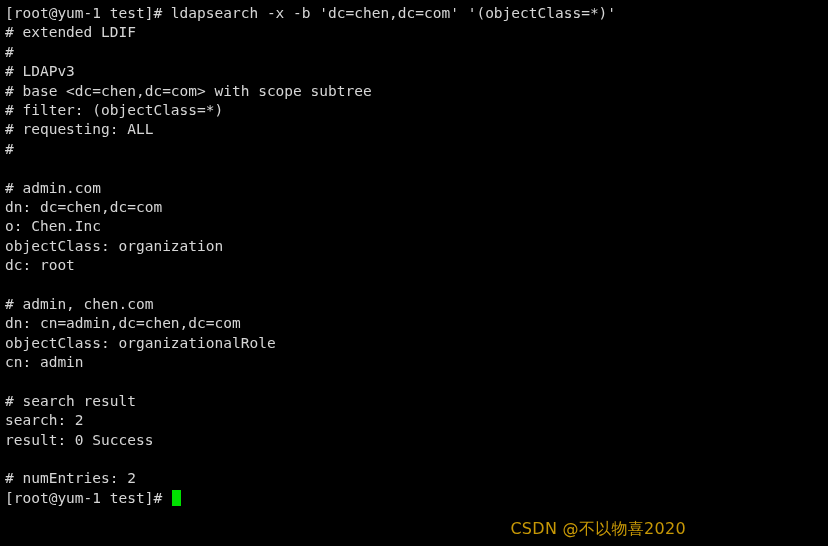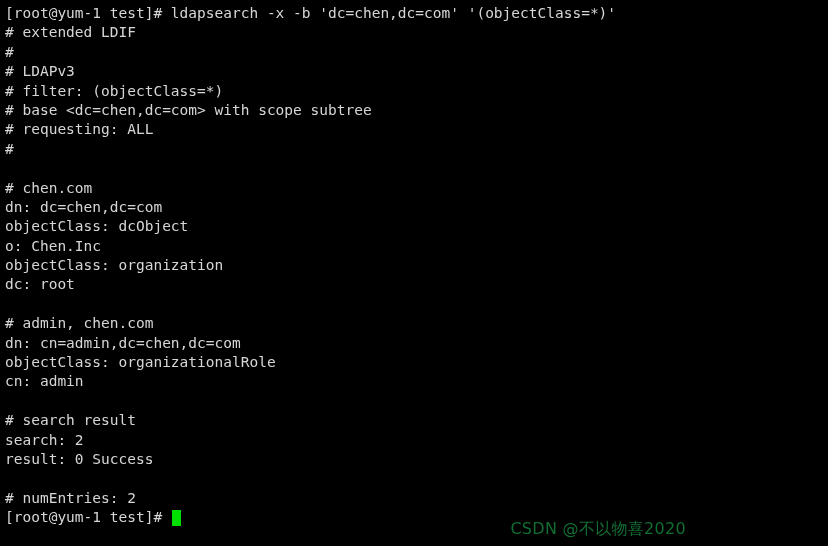--- a/index.html
+++ b/index.html
@@ -45,45 +45,44 @@
     width: 9px;
     height: 16px;
     background: #00e000;
     vertical-align: text-bottom;
     margin-left: 1px;
   }
   #watermark {
     position: absolute;
     right: 14px;
     bottom: 8px;
-    color: #15803d;
+    color: #eab308;
     font-family: "DejaVu Sans", "Liberation Sans", sans-serif;
     font-size: 16px;
     letter-spacing: 0.3px;
     opacity: 0.85;
     white-space: pre;
   }
 </style>
 </head>
 <body>
 
 <div id="terminal">
   <div id="output">
       <div class="line">[root@yum-1 test]# ldapsearch -x -b 'dc=chen,dc=com' '(objectClass=*)'</div>
       <div class="line"># extended LDIF</div>
       <div class="line">#</div>
       <div class="line"># LDAPv3</div>
+      <div class="line"># base &lt;dc=chen,dc=com&gt; with scope subtree</div>
       <div class="line"># filter: (objectClass=*)</div>
-      <div class="line"># base &lt;dc=chen,dc=com&gt; with scope subtree</div>
       <div class="line"># requesting: ALL</div>
       <div class="line">#</div>
       <div class="line blank"></div>
-      <div class="line"># chen.com</div>
+      <div class="line"># admin.com</div>
       <div class="line">dn: dc=chen,dc=com</div>
-      <div class="line">objectClass: dcObject</div>
       <div class="line">o: Chen.Inc</div>
       <div class="line">objectClass: organization</div>
       <div class="line">dc: root</div>
       <div class="line blank"></div>
       <div class="line"># admin, chen.com</div>
       <div class="line">dn: cn=admin,dc=chen,dc=com</div>
       <div class="line">objectClass: organizationalRole</div>
       <div class="line">cn: admin</div>
       <div class="line blank"></div>
       <div class="line"># search result</div>

